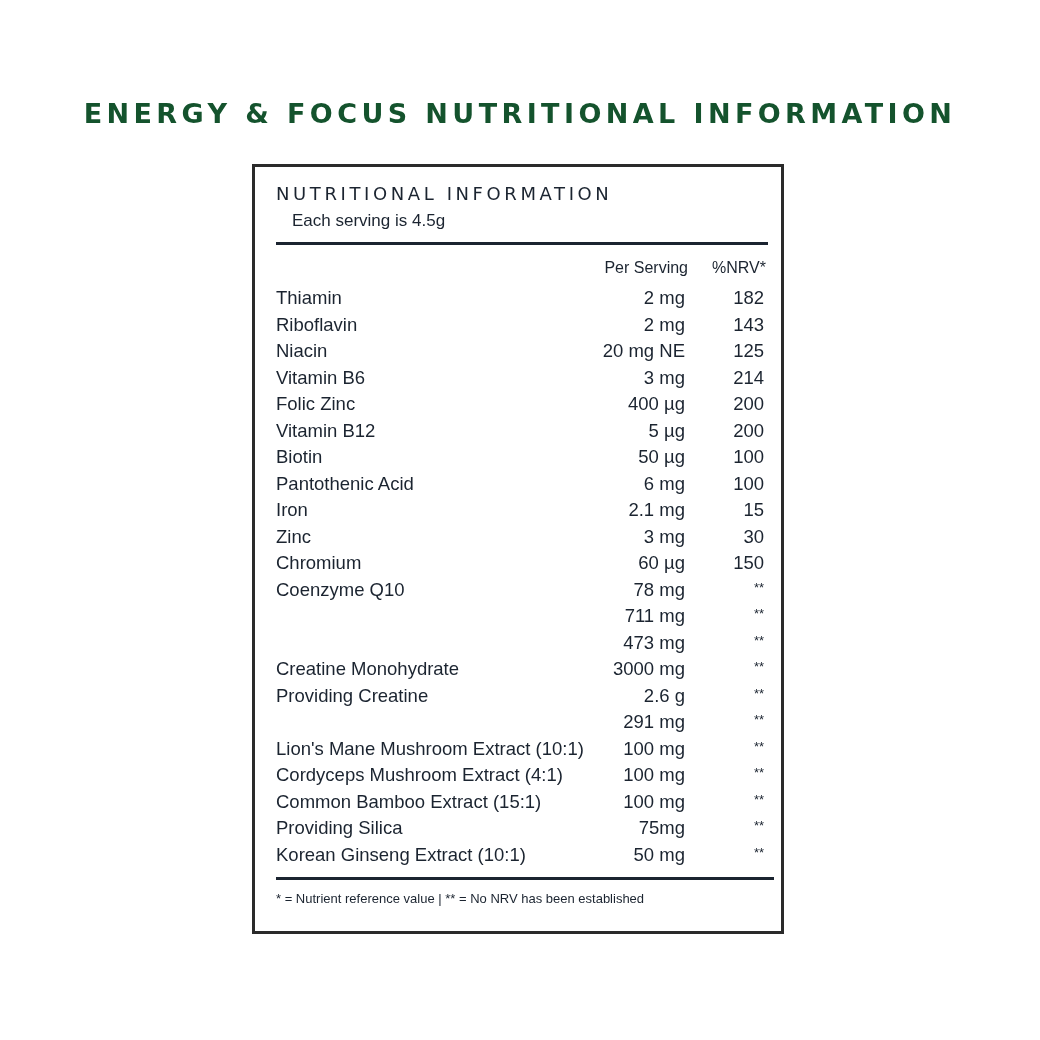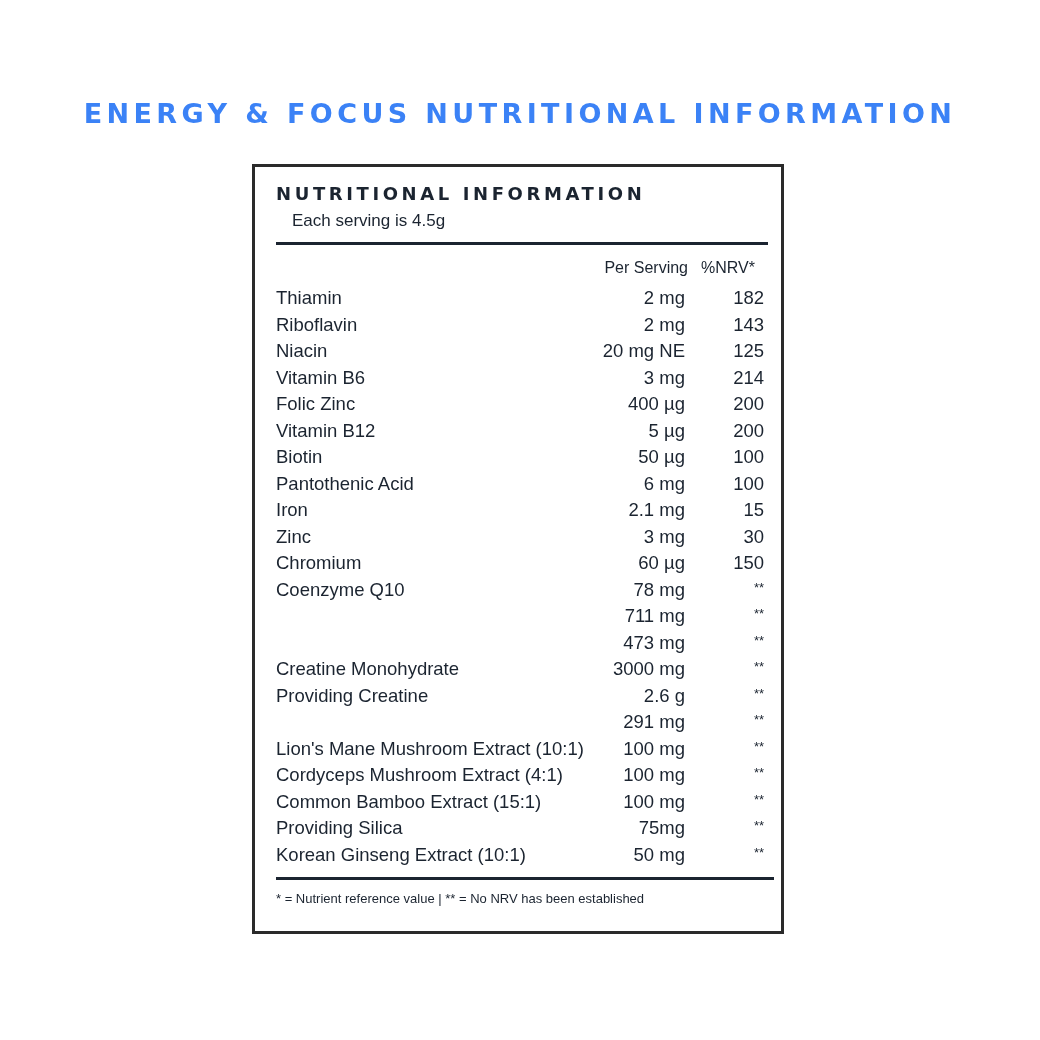--- a/index.html
+++ b/index.html
@@ -17,38 +17,38 @@
     .page-title {
       position: absolute;
       left: 0;
       top: 98px;
       width: 1040px;
       text-align: center;
       font-family: "DejaVu Sans", sans-serif;
       font-weight: bold;
       font-size: 27px;
       letter-spacing: 4.4px;
-      color: #3b82f6;
+      color: #14532d;
     }
     .panel {
       position: absolute;
       left: 252px;
       top: 164px;
       width: 532px;
       height: 770px;
       border: 3px solid #2a2a2a;
       box-sizing: border-box;
       background: #fff;
     }
     .panel-heading {
       position: absolute;
       left: 21px;
       top: 16px;
       font-family: "DejaVu Sans", sans-serif;
-      font-weight: bold;
+      font-weight: normal;
       font-size: 18px;
       letter-spacing: 3.6px;
       color: #1b2430;
     }
     .serving-note {
       position: absolute;
       left: 37px;
       top: 44px;
       font-size: 17px;
       color: #1b2430;
@@ -70,21 +70,21 @@
       height: 22px;
       font-size: 16px;
     }
     .col-headers .h-serving {
       position: absolute;
       right: 78px;
       top: 0;
     }
     .col-headers .h-nrv {
       position: absolute;
-      right: 11px;
+      right: 0;
       top: 0;
     }
     .rows {
       position: absolute;
       left: 21px;
       top: 118px;
       width: 490px;
     }
     .row {
       position: relative;

